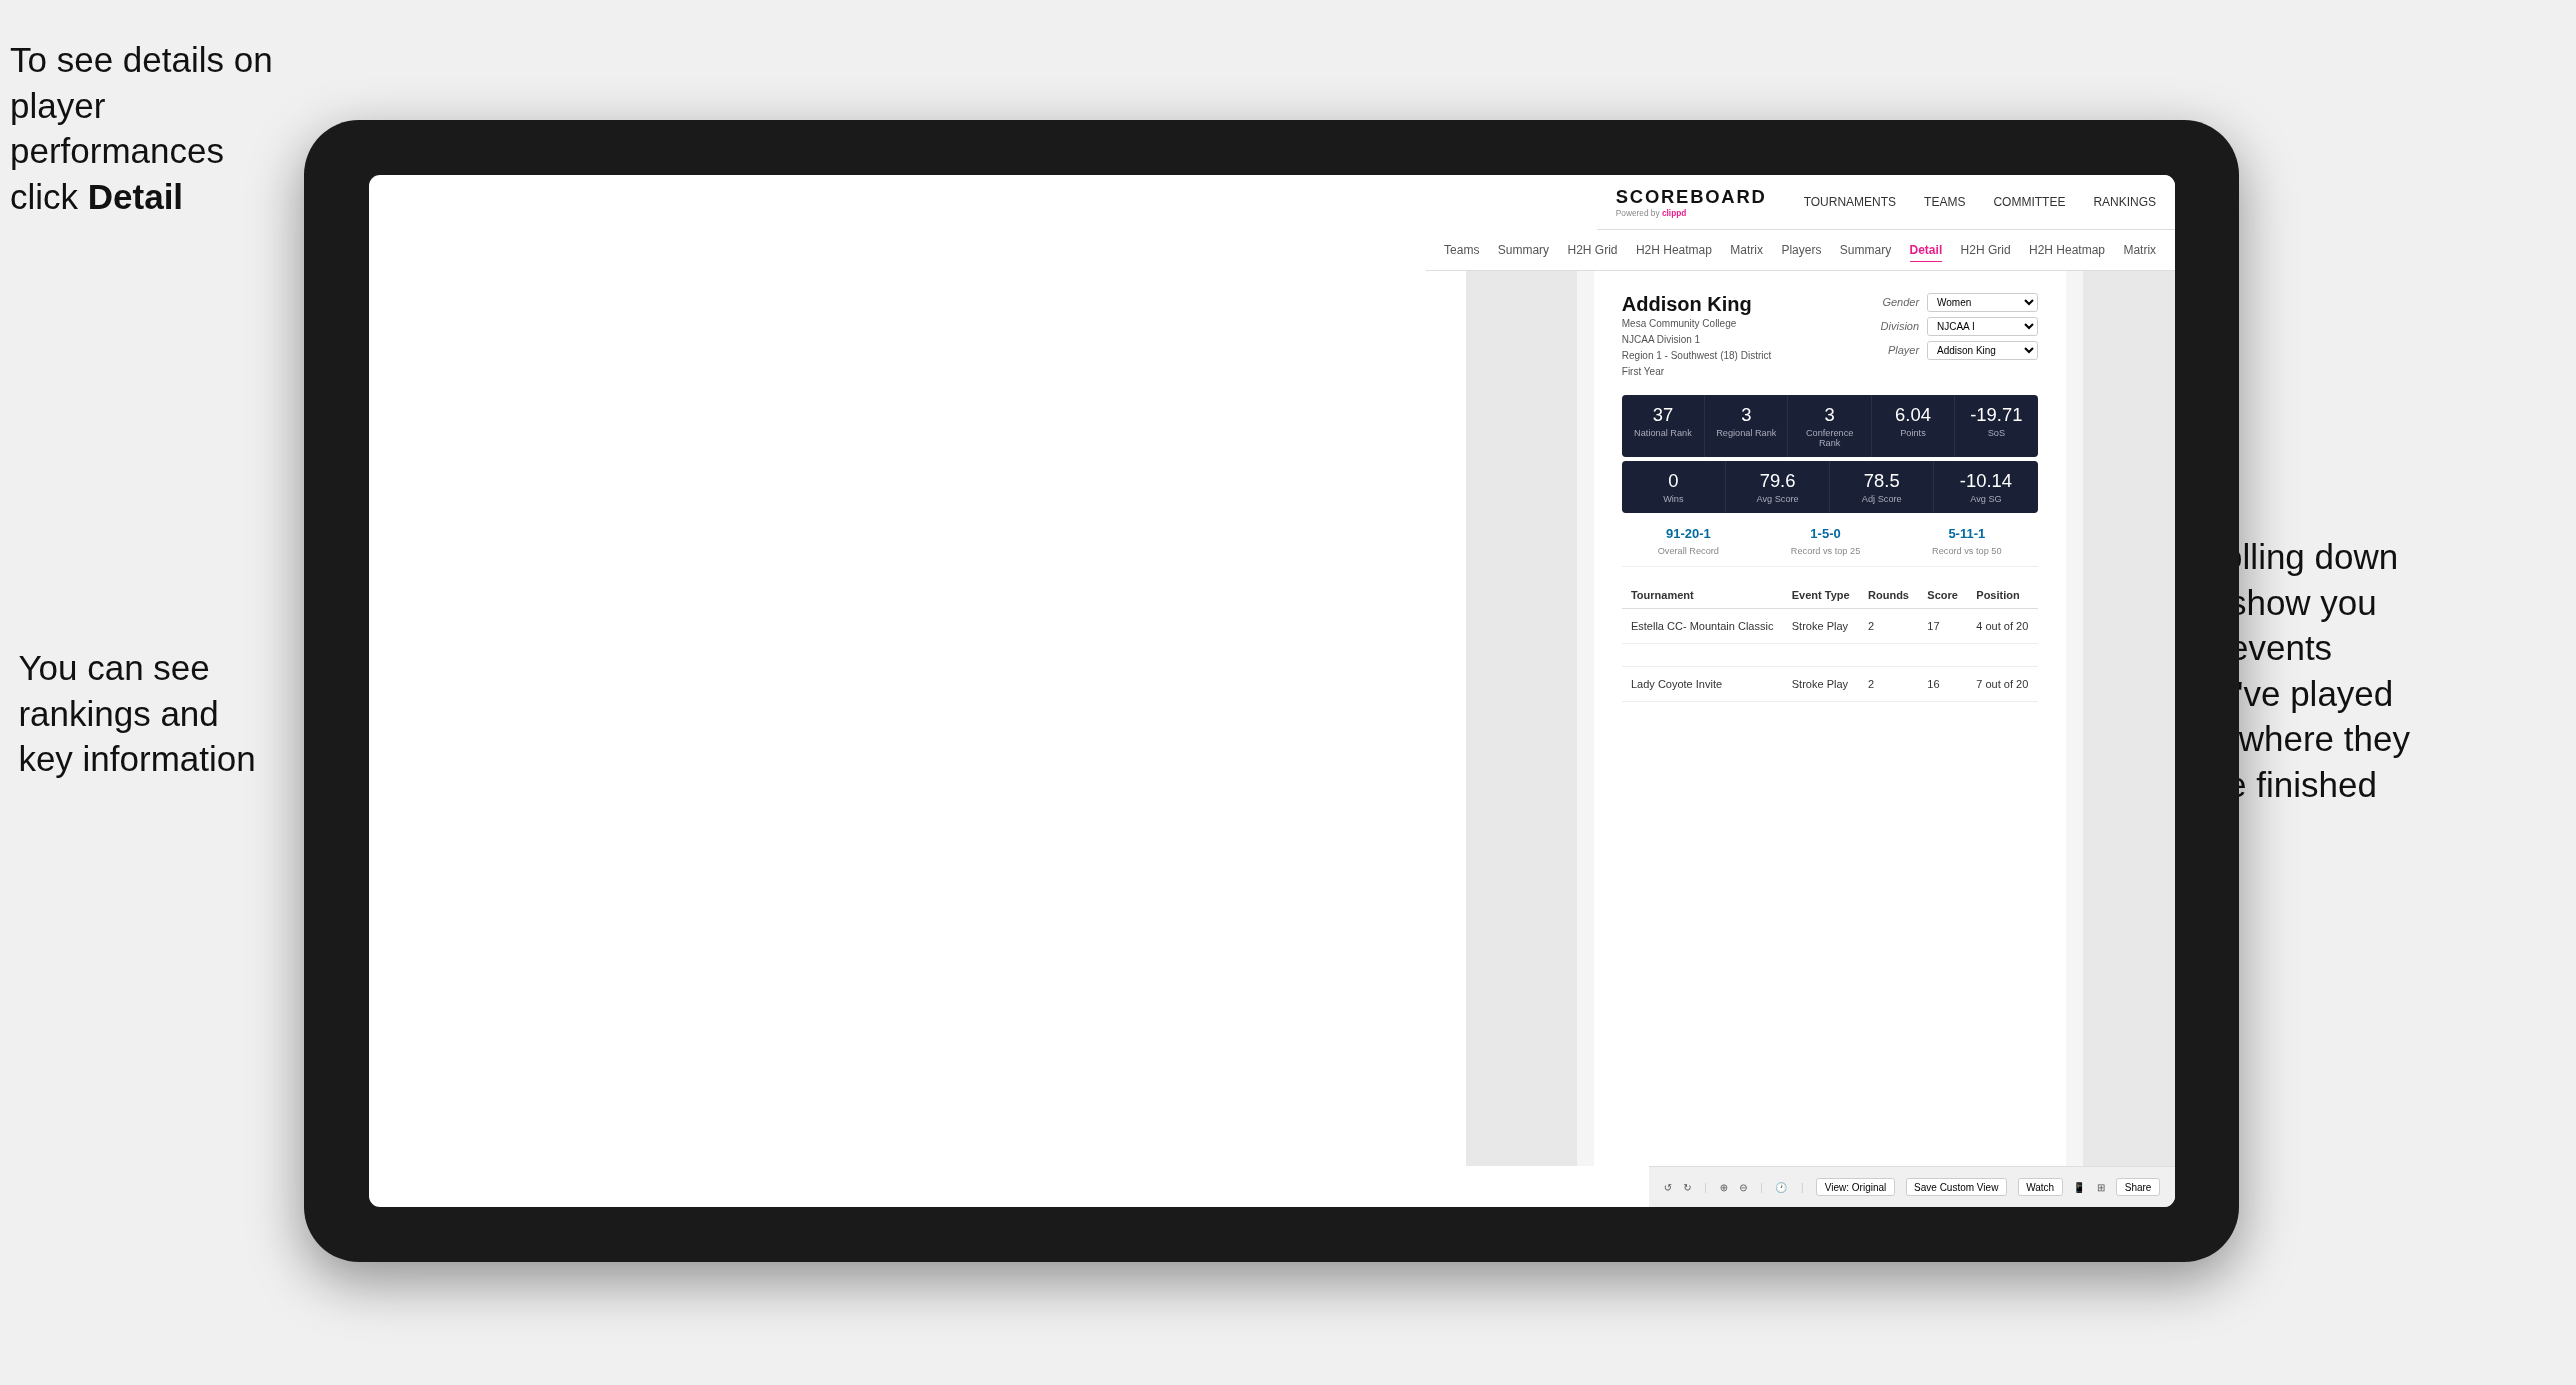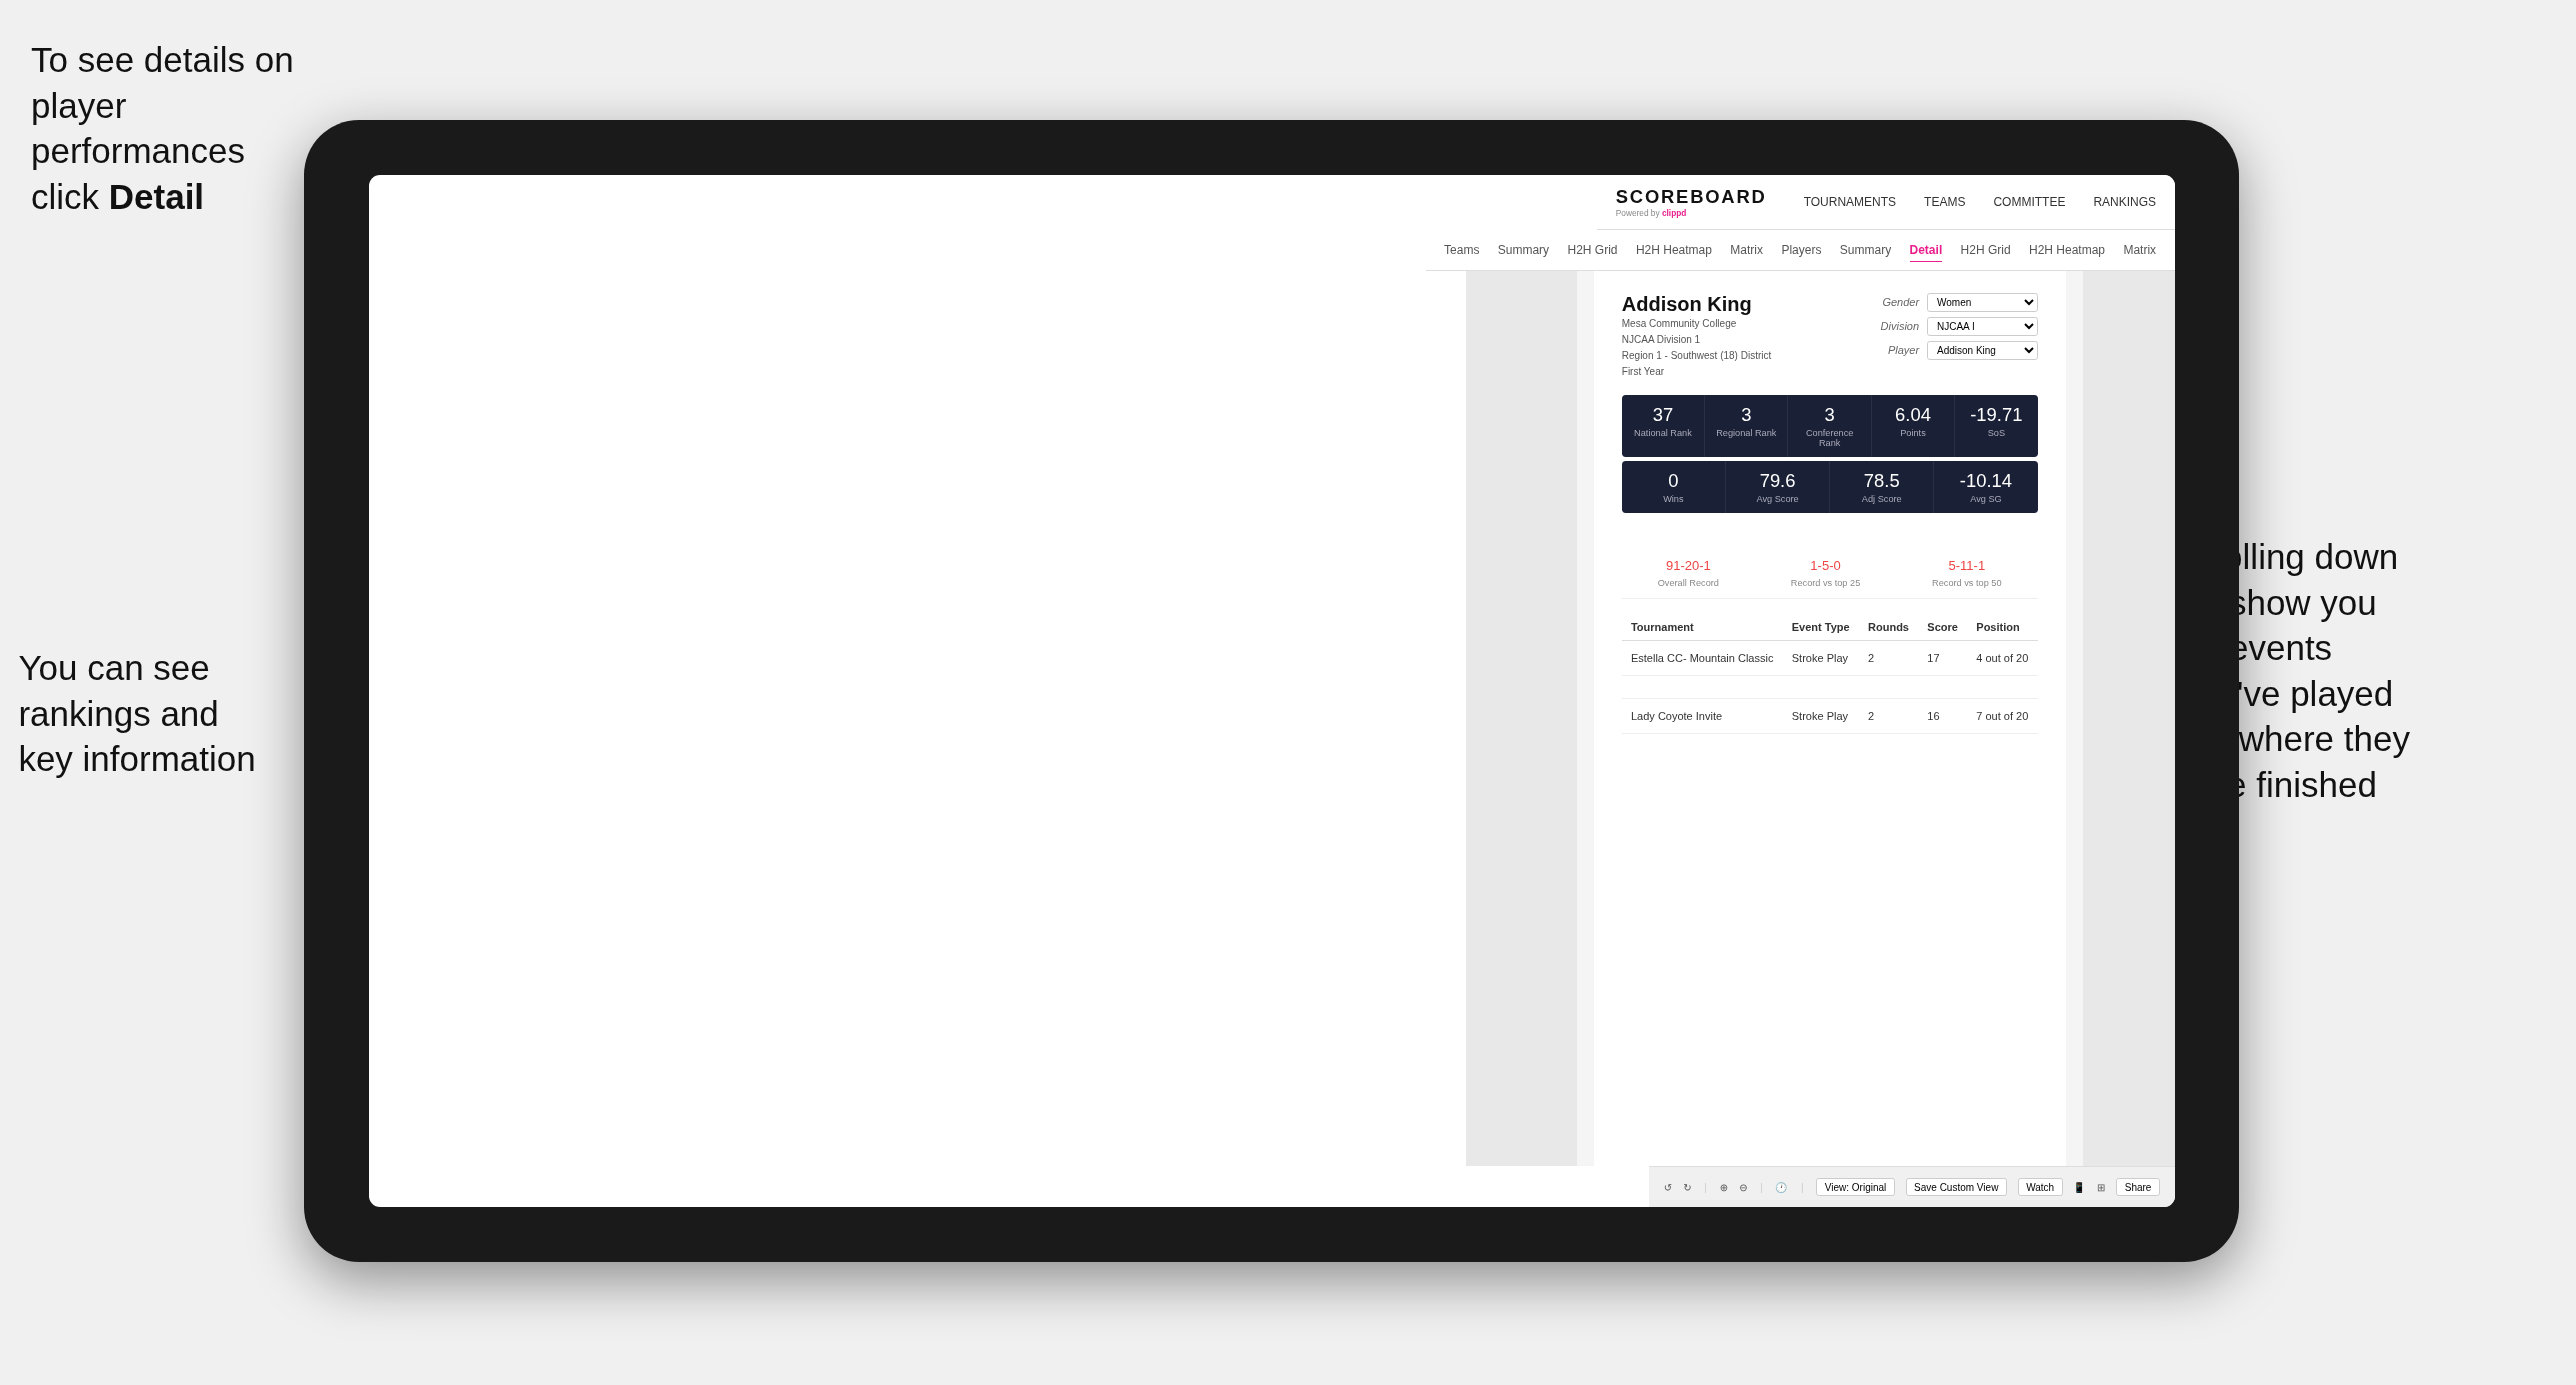--- a/index.html
+++ b/index.html
@@ -16,21 +16,21 @@
     .annotation {
       position: absolute;
       font-size: 35px;
       line-height: 1.3;
       color: #111;
     }
     .annotation .bold { font-weight: 900; }
 
     .annotation-topleft {
       top: 37px;
-      left: 31px;
+      left: 10px;
       width: 313px;
     }
     .annotation-bottomleft {
       top: 645px;
       left: 18.4px;
       width: 350px;
     }
     .annotation-right {
       top: 534px;
       right: 18.4px;
@@ -238,24 +238,23 @@
       justify-content: space-around;
       padding: 9.2px 0;
       margin-bottom: 14.7px;
       border-bottom: 0.9px solid #eee;
     }
     .record-item {
       text-align: center;
     }
     .record-value {
       font-size: 13px;
-      font-weight: 400;
-      color: #ef4444;
+      font-weight: 700;
+      color: #0369a1;
       display: block;
-      margin-top: 32px;
     }
     .record-label {
       font-size: 9.2px;
       color: #888;
     }
 
     
     .data-table {
       width: 100%;
       border-collapse: collapse;

